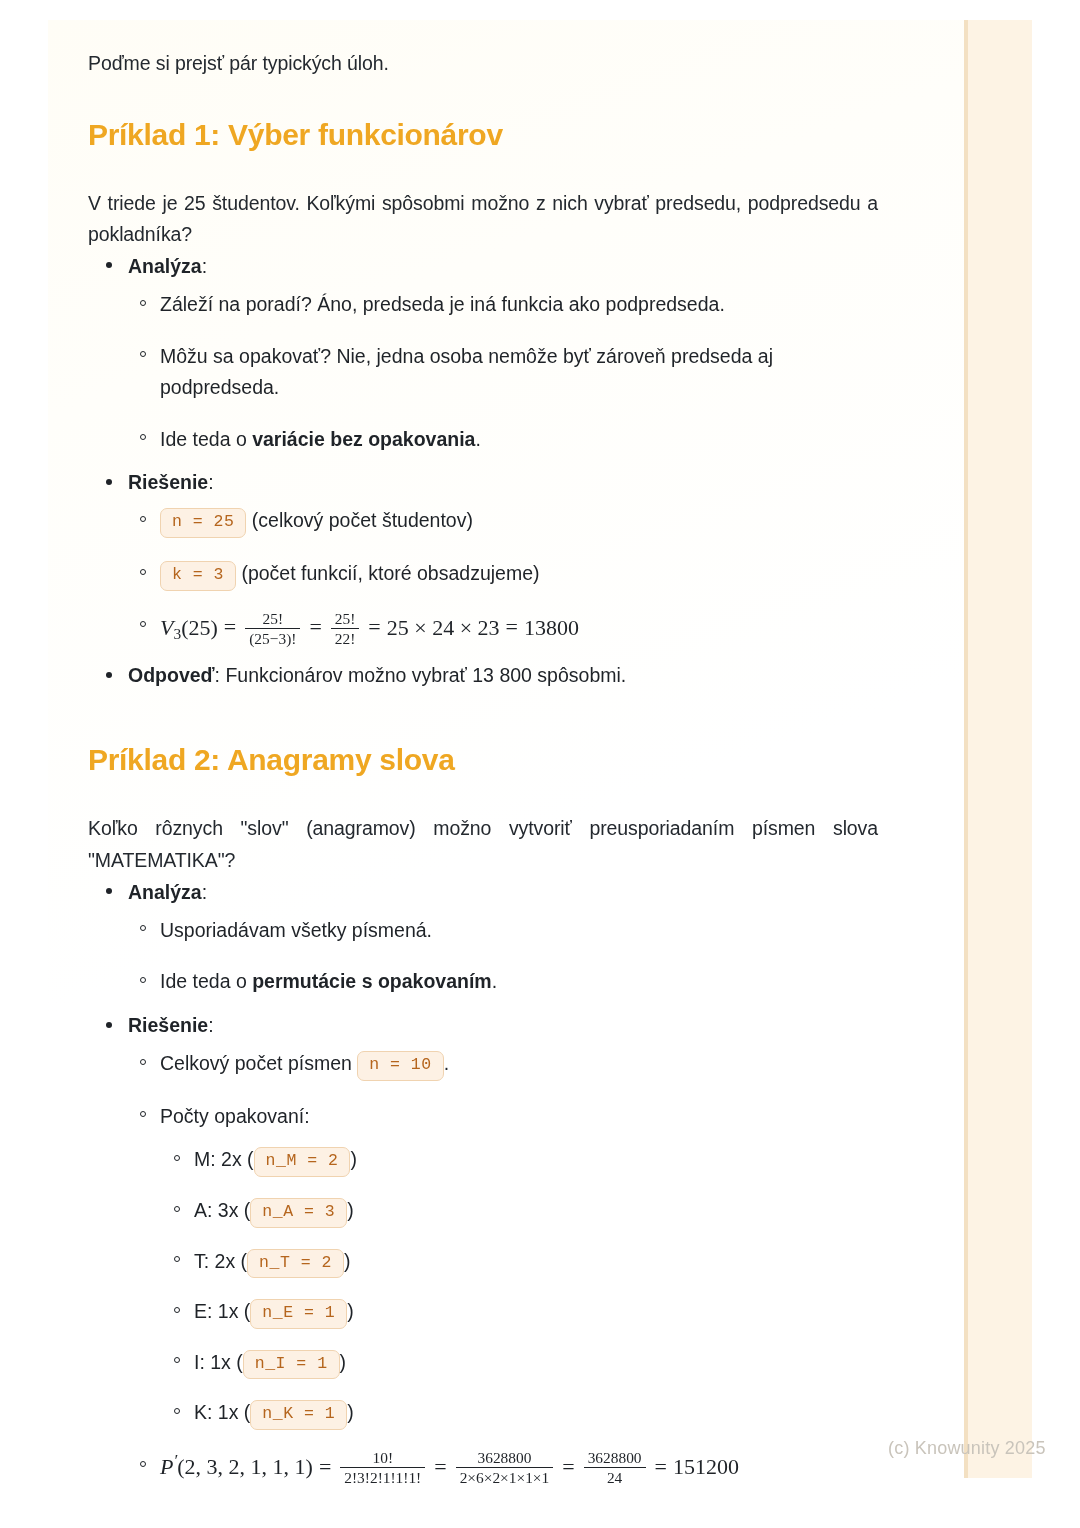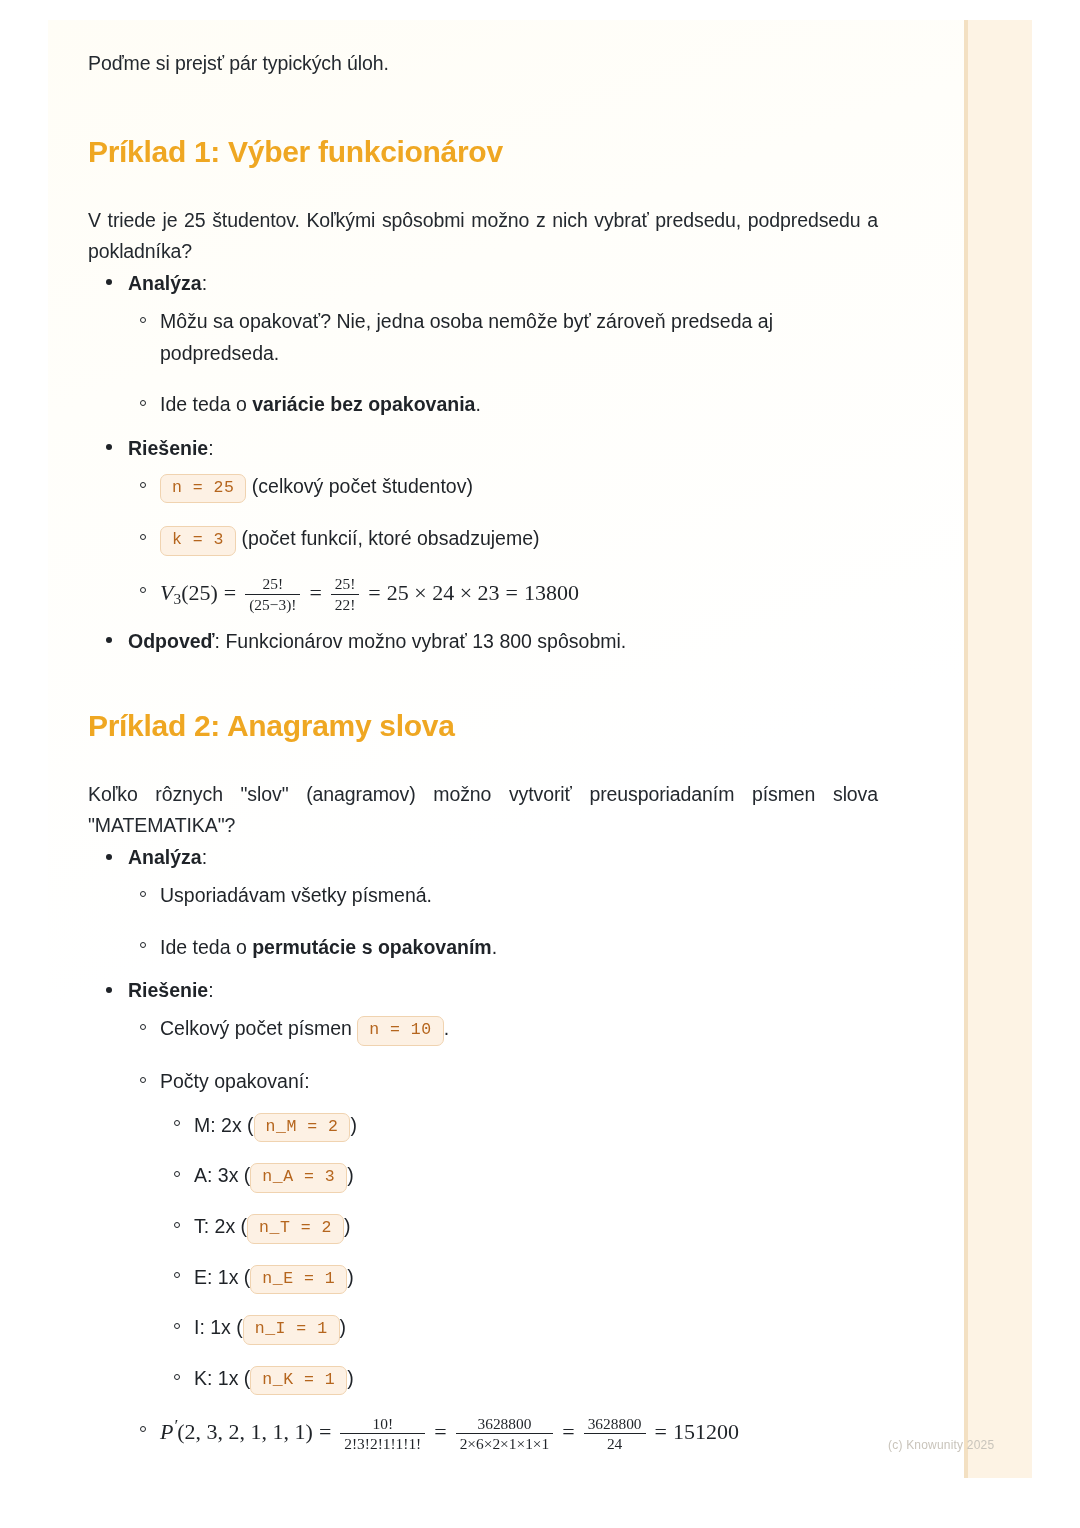--- a/index.html
+++ b/index.html
@@ -55,21 +55,21 @@
   }
 
   p.para {
     margin: 0 0 0 0;
     font-size: 19.5px;
     line-height: 1.62;
     text-align: justify;
     color: #24292f;
     letter-spacing: -0.1px;
   }
-  p.lead { margin-bottom: 55px; }
+  p.lead { margin-bottom: 38px; }
 
   h2.heading {
     font-size: 30px;
     font-weight: bold;
     color: #efa722;
     margin: 0 0 36px 0;
     letter-spacing: -0.3px;
   }
   h2.heading.second { margin-top: 52px; }
 
@@ -200,21 +200,21 @@
     display: block;
     border-top: 1.1px solid #1f2328;
     padding: 1px 4px 0 4px;
   }
 
   
   .watermark {
     position: absolute;
     left: 840px;
     top: 1418px;
-    font-size: 12px;
+    font-size: 18px;
     color: #c9c4bb;
     letter-spacing: 0.2px;
     white-space: nowrap;
   }
 </style>
 </head>
 <body>
 
 <div class="page">
 
@@ -230,20 +230,24 @@
     <p class="para after-para">V triede je 25 študentov. Koľkými spôsobmi možno z nich vybrať predsedu, podpredsedu a pokladníka?</p>
 
     <ul class="lvl1">
 
       <li class="l1">
         <span class="b1"></span>
         <span class="label">Analýza</span><span>:</span>
         <ul class="lvl2">
           <li class="l2">
             <span class="b2"></span>
+            <span>Záleží na poradí? Áno, predseda je iná funkcia ako podpredseda.</span>
+          </li>
+          <li class="l2">
+            <span class="b2"></span>
             <span>Môžu sa opakovať? Nie, jedna osoba nemôže byť zároveň predseda aj podpredseda.</span>
           </li>
           <li class="l2">
             <span class="b2"></span>
             <span>Ide teda o </span><strong class="b">variácie bez opakovania</strong><span>.</span>
           </li>
         </ul>
       </li>
 
       <li class="l1">

